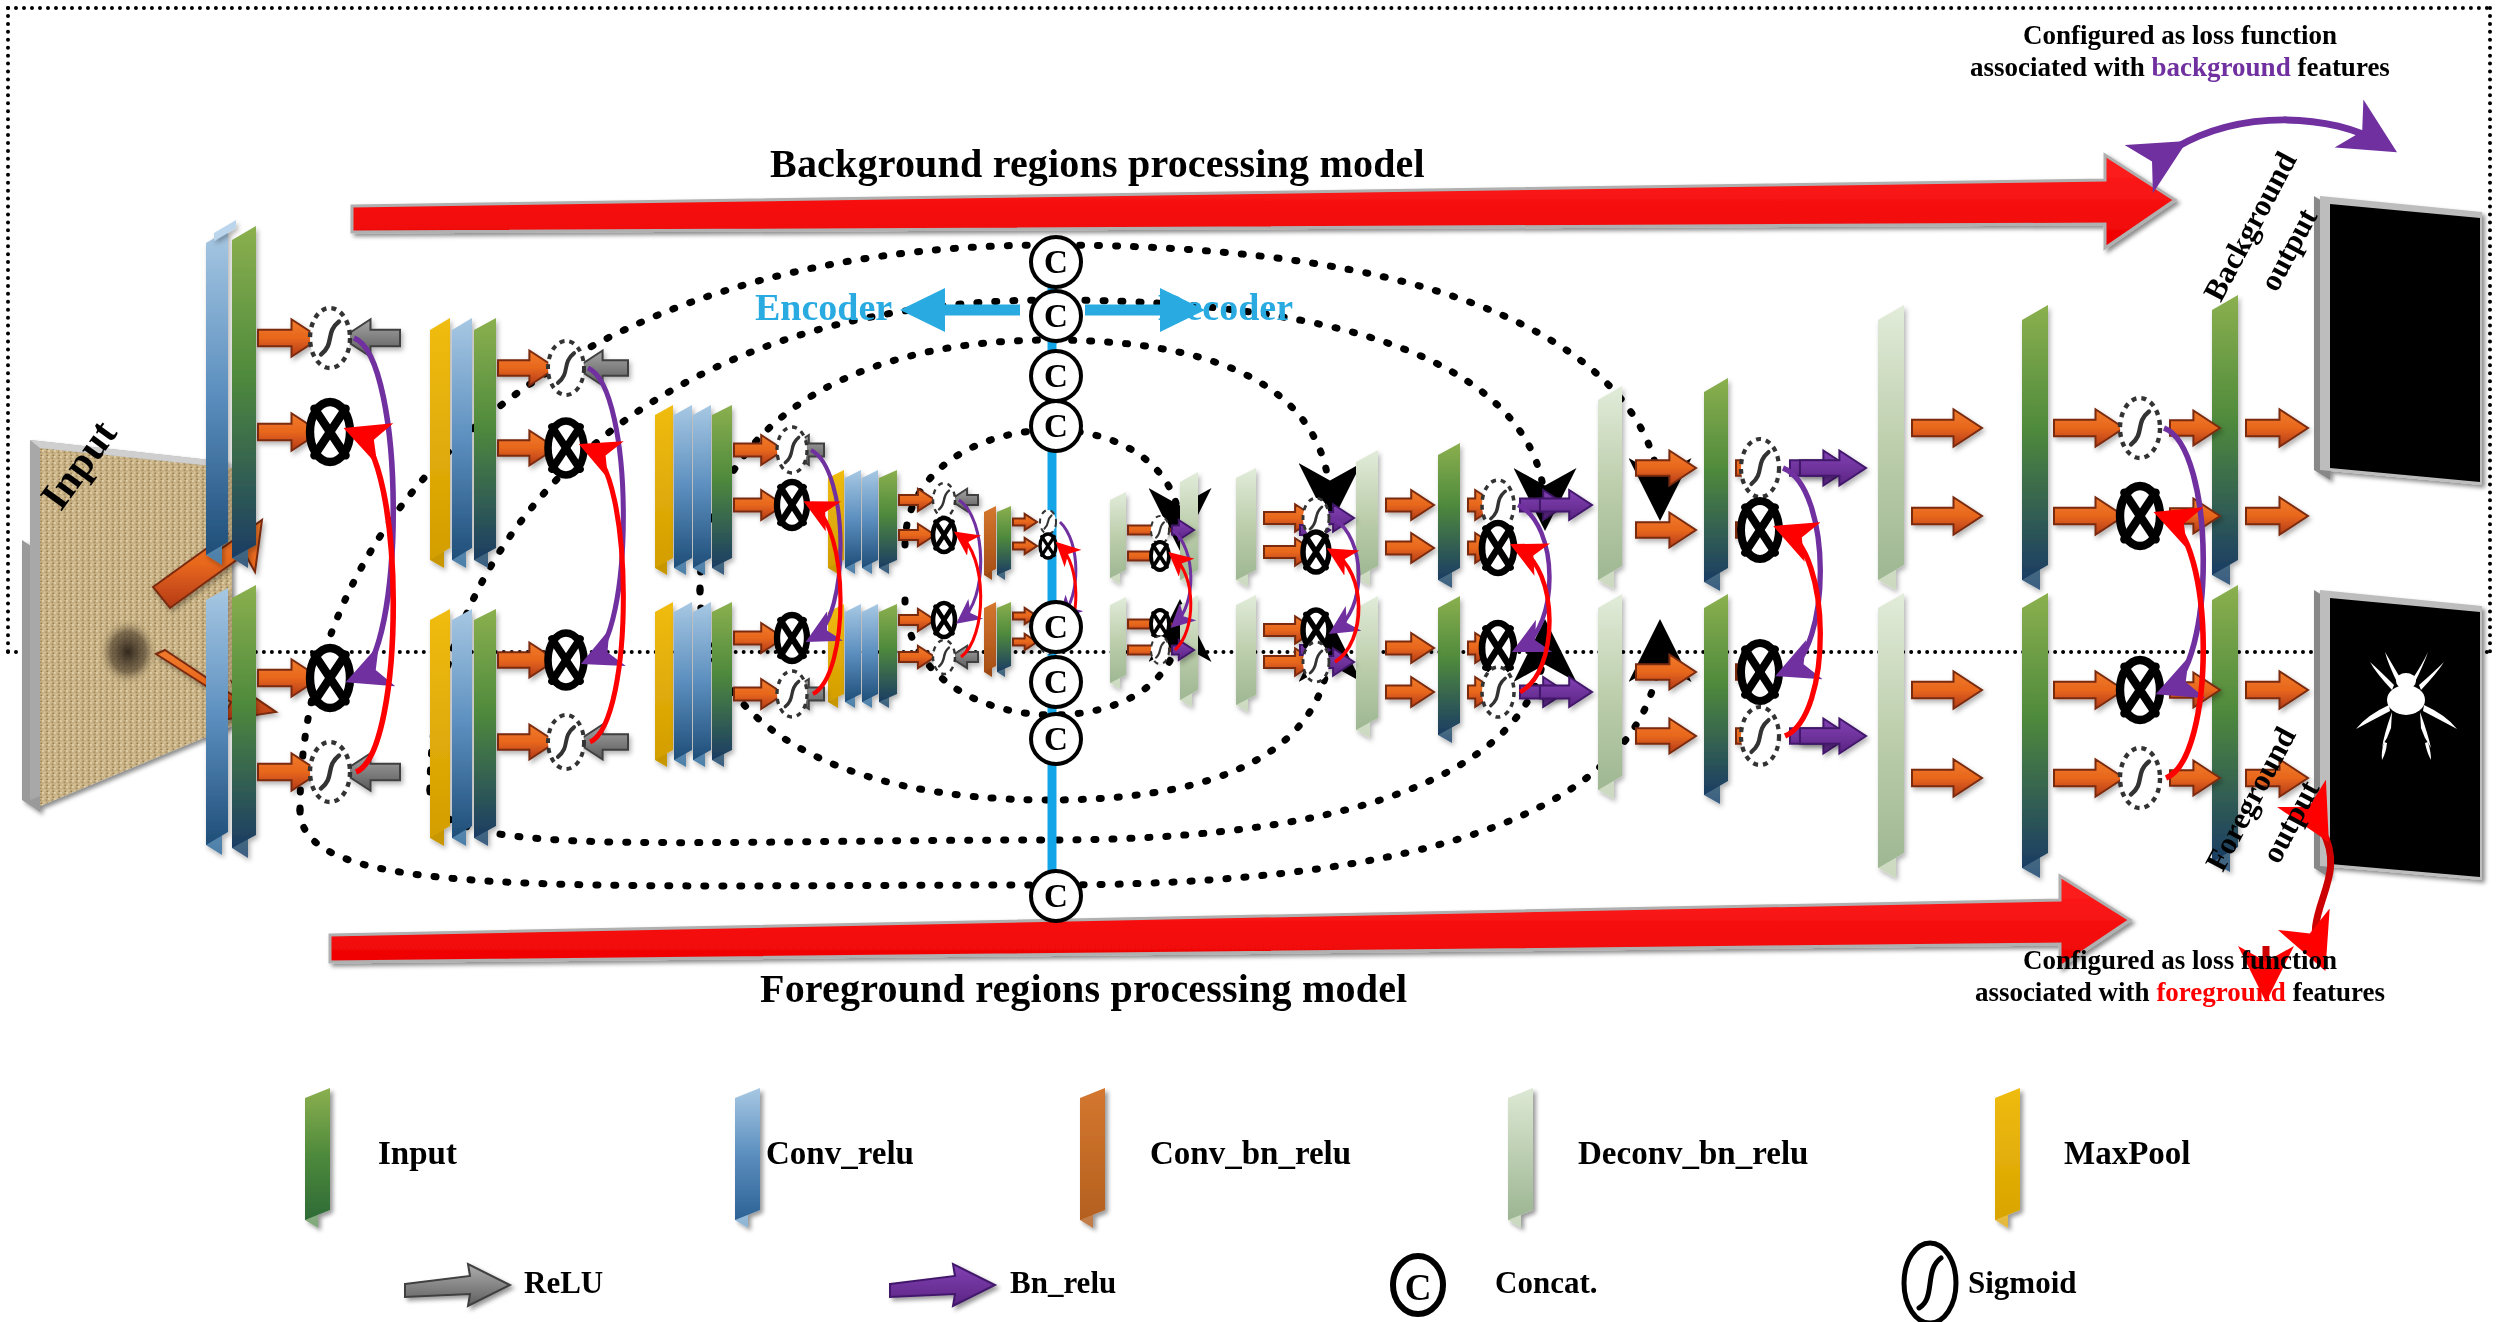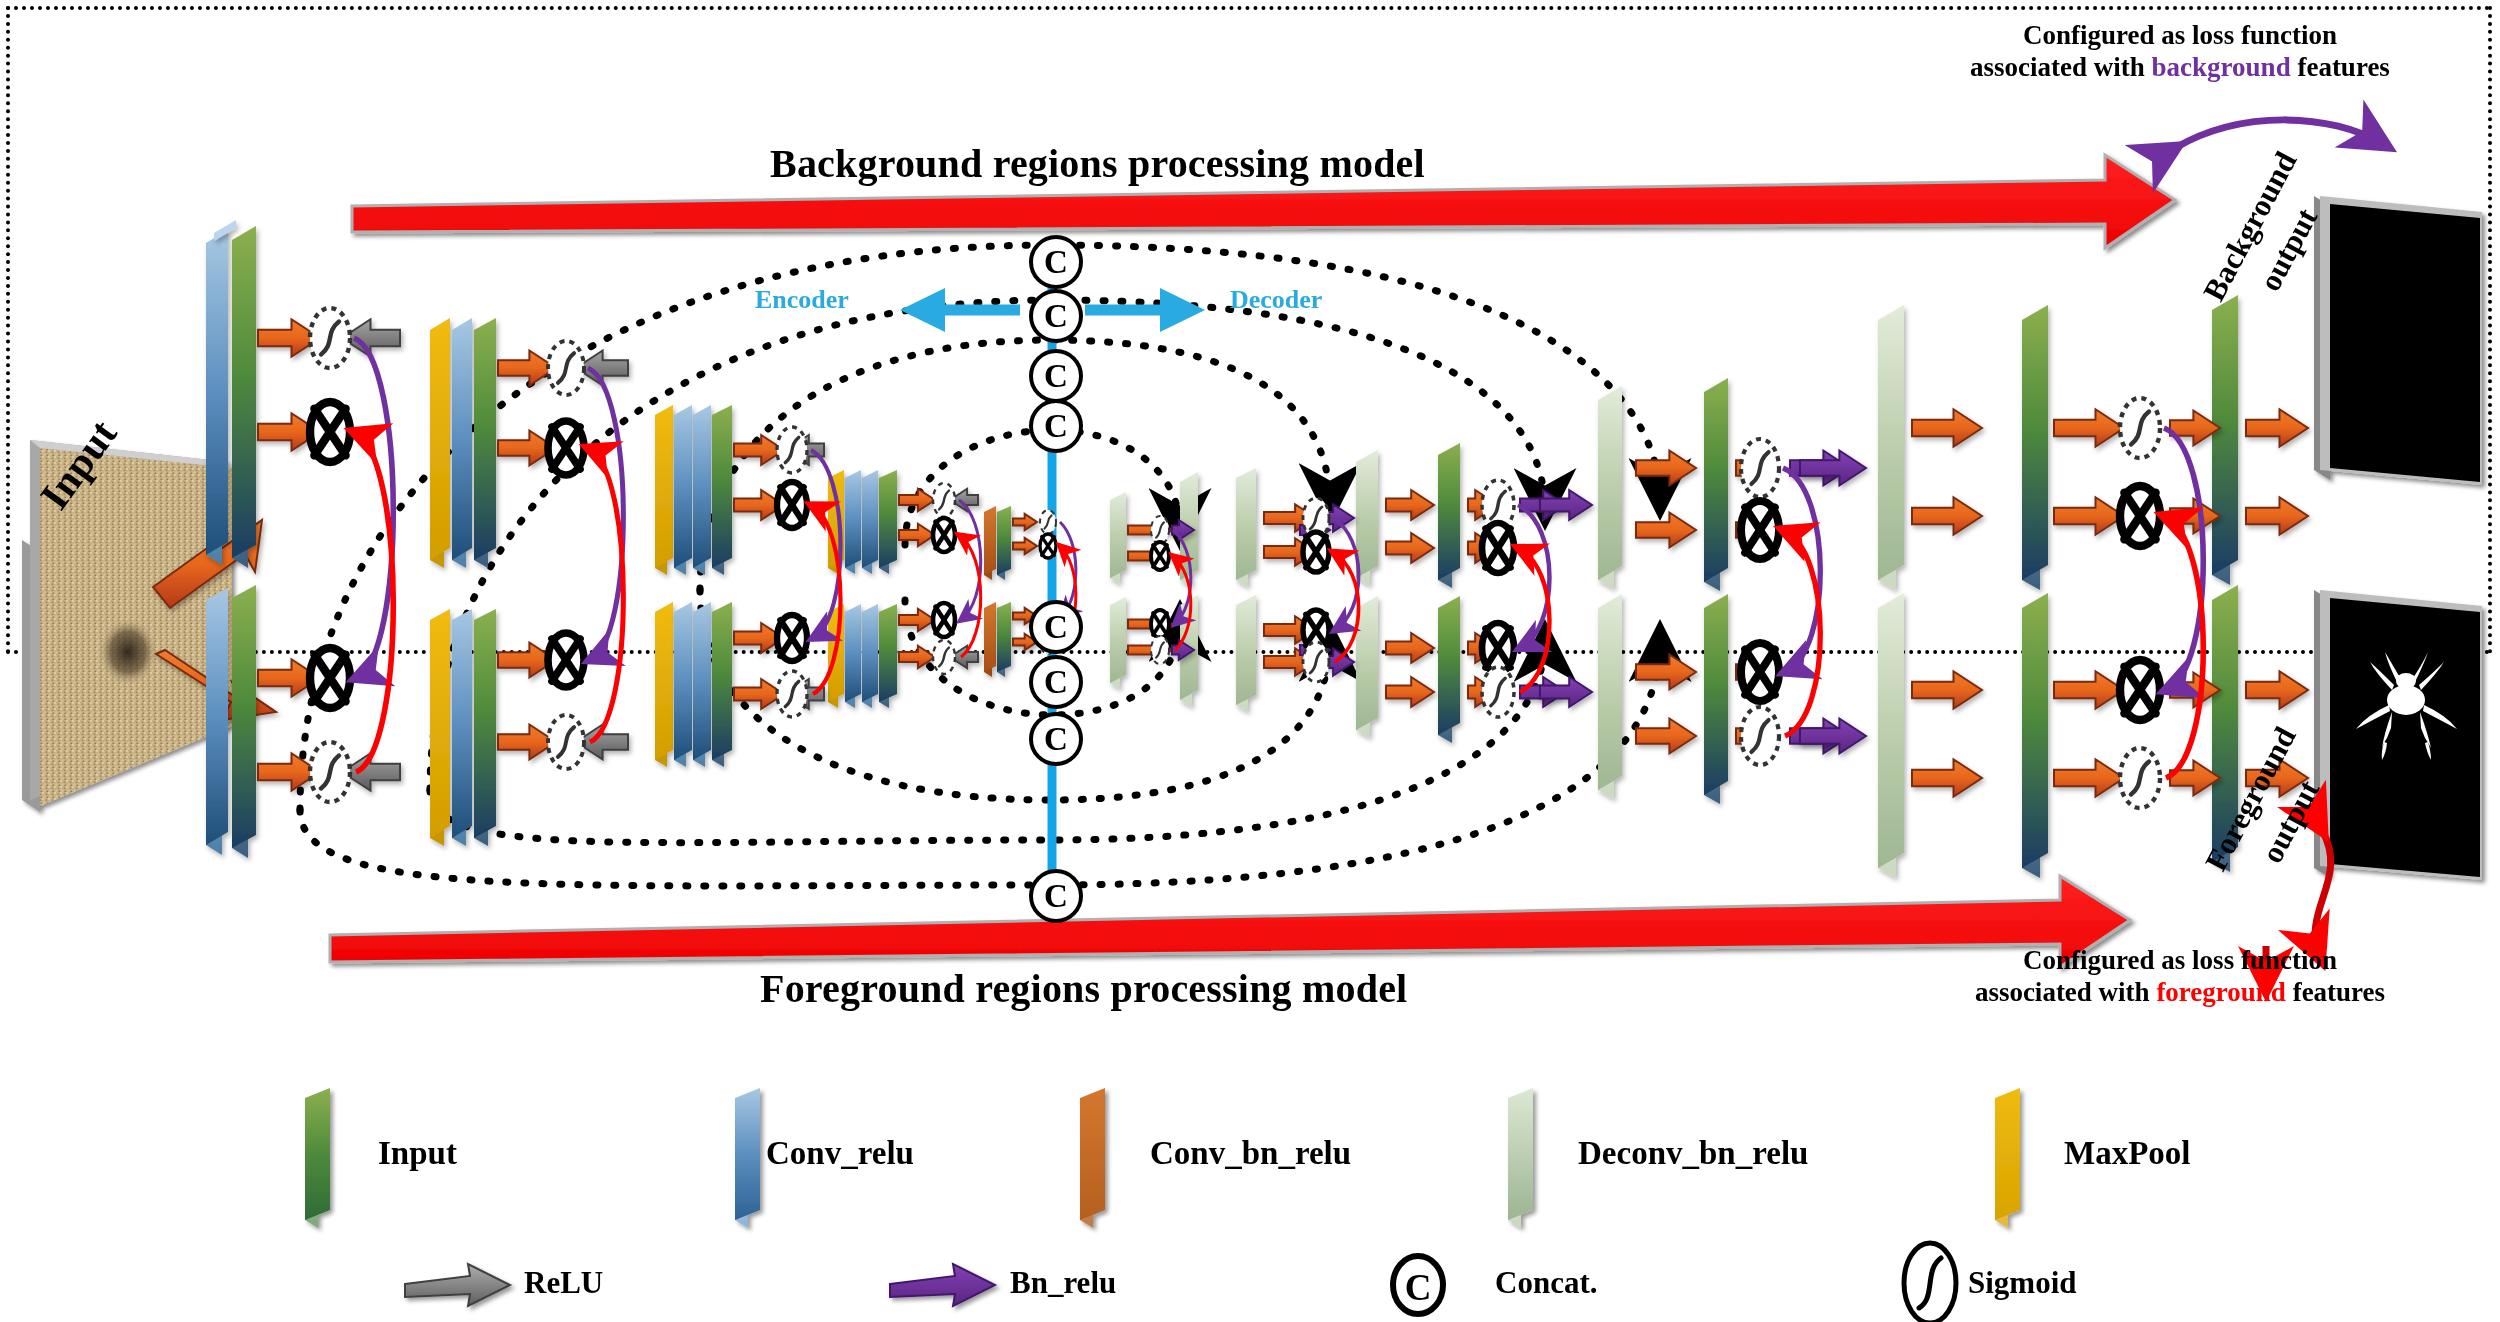--- a/index.html
+++ b/index.html
@@ -14,21 +14,21 @@
   }
 
   .abs{position:absolute;}
 
   
   .ttl{font-weight:bold;color:#000;white-space:nowrap;}
   .banner-title{font-size:40px;font-weight:bold;letter-spacing:.2px;}
   .caption{font-size:27px;font-weight:bold;line-height:1.18;text-align:center;}
   .cap-bg{color:#7030A0;}
   .cap-fg{color:#FF0000;}
-  .enc-dec{font-size:26px;font-weight:bold;color:#29ABE2;white-space:nowrap;}
+  .enc-dec{font-size:38px;font-weight:bold;color:#29ABE2;white-space:nowrap;}
   .legend-lbl{font-size:33px;font-weight:bold;white-space:nowrap;}
   .legend-lbl2{font-size:31px;font-weight:bold;white-space:nowrap;}
   .rot-lbl{font-weight:bold;white-space:nowrap;transform-origin:0 0;}
   .cbubble{position:absolute;border-radius:50%;background:#fff;border:4px solid #000;
            display:flex;align-items:center;justify-content:center;
            font-weight:bold;font-family:"Liberation Serif",serif;color:#000;}
 </style>
 </head>
 <body>
 
@@ -919,21 +919,21 @@
       <div class="cbubble" style="left: 1029px; top: 655px; width: 46px; height: 46px; font-size: 33.12px;">C</div>
       <div class="cbubble" style="left: 1029px; top: 712px; width: 46px; height: 46px; font-size: 33.12px;">C</div>
       <div class="cbubble" style="left: 1029px; top: 869px; width: 46px; height: 46px; font-size: 33.12px;">C</div>
     </div>
 
   <div class="abs ttl banner-title" style="left:770px;top:140px;">Background regions processing model</div>
 
   <div class="abs ttl banner-title" style="left:760px;top:965px;">Foreground regions processing model</div>
 
   <div class="abs enc-dec" style="left:755px;top:285px;">Encoder</div>
-  <div class="abs enc-dec" style="left:1230px;top:285px;">Decoder</div>
+  <div class="abs enc-dec" style="left:1158px;top:285px;">Decoder</div>
 
   <div class="abs rot-lbl" style="left:30px;top:490px;font-size:41px;transform:rotate(-54deg);">Input</div>
 
   <div class="abs rot-lbl" style="left:2196px;top:290px;font-size:31px;transform:rotate(-62deg);">Background</div>
   <div class="abs rot-lbl" style="left:2252px;top:280px;font-size:31px;transform:rotate(-62deg);">output</div>
 
   <div class="abs rot-lbl" style="left:2198px;top:860px;font-size:31px;transform:rotate(-62deg);">Foreground</div>
   <div class="abs rot-lbl" style="left:2254px;top:852px;font-size:31px;transform:rotate(-62deg);">output</div>
 
   <div class="abs caption" style="left:1880px;top:20px;width:600px;">

